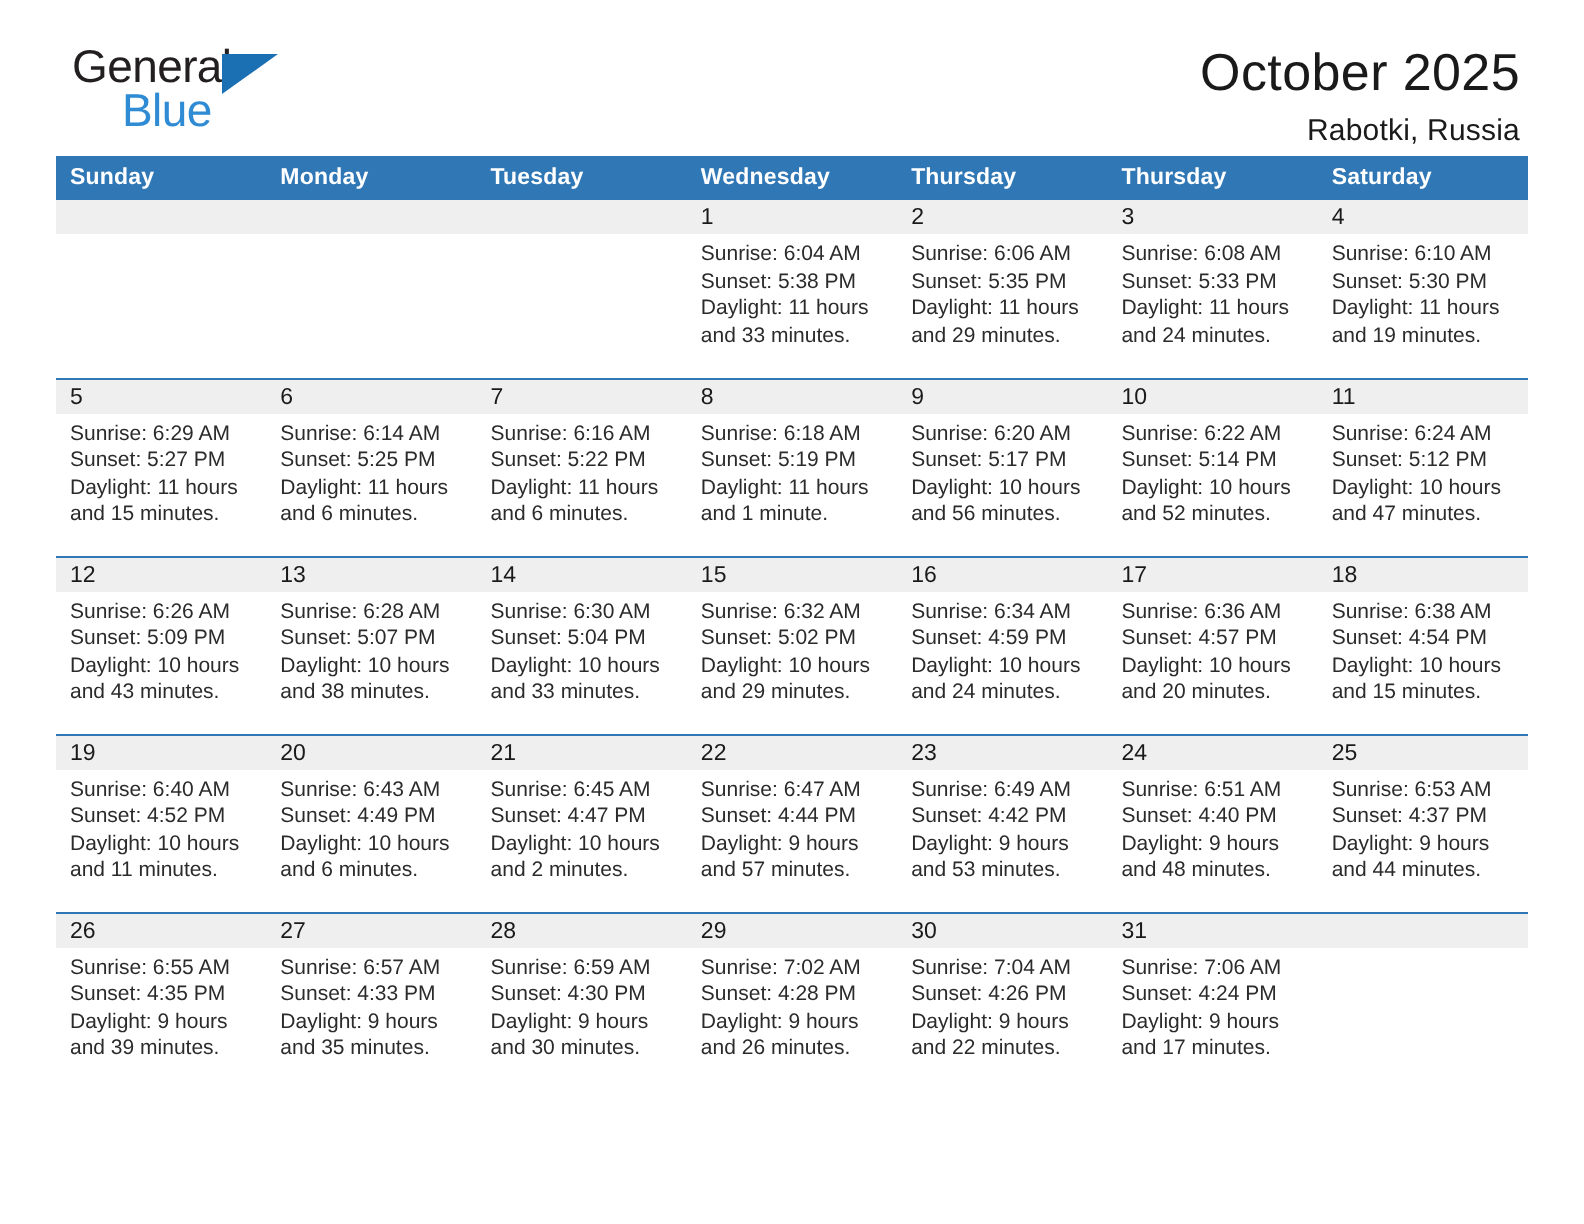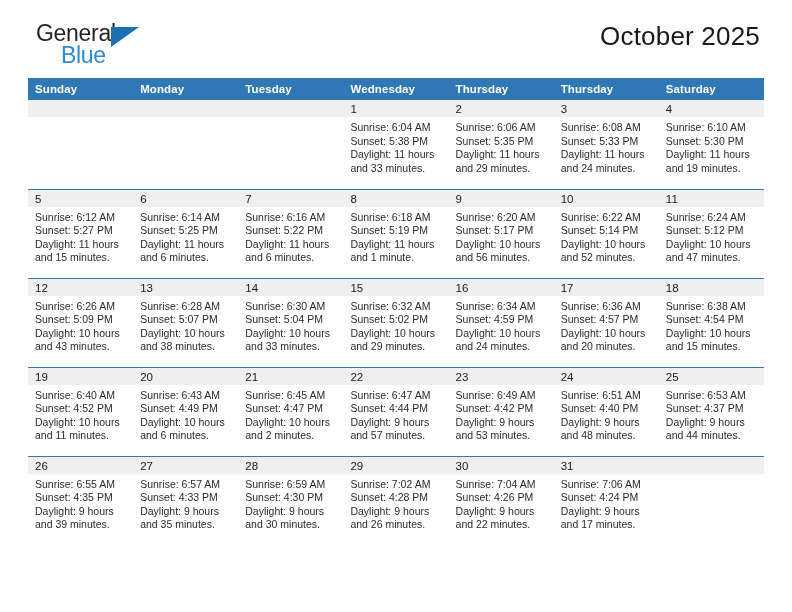--- a/index.html
+++ b/index.html
@@ -130,20 +130,21 @@
   <div class="topbar">
 
     <div class="logo">
       <span class="logo-general">General</span>
       <span class="logo-triangle"></span>
       <span class="logo-blue">Blue</span>
     </div>
 
     <div class="title-block">
       <div class="cal-title">October 2025</div>
+      <div class="cal-subtitle">Rabotki, Russia</div>
     </div>
 
   </div>
 
   <table class="calendar">
     <thead>
       <tr>
         <th>Sunday</th>
         <th>Monday</th>
         <th>Tuesday</th>
@@ -198,21 +199,21 @@
               <div>Sunset: 5:30 PM</div>
               <div>Daylight: 11 hours</div>
               <div>and 19 minutes.</div>
             </div>
           </td>
         </tr>
         <tr class="week">
           <td>
             <div class="daynum-band">5</div>
             <div class="cell-body">
-              <div>Sunrise: 6:12 AM</div>
+              <div>Sunrise: 6:29 AM</div>
               <div>Sunset: 5:27 PM</div>
               <div>Daylight: 11 hours</div>
               <div>and 15 minutes.</div>
             </div>
           </td>
           <td>
             <div class="daynum-band">6</div>
             <div class="cell-body">
               <div>Sunrise: 6:14 AM</div>
               <div>Sunset: 5:25 PM</div>

